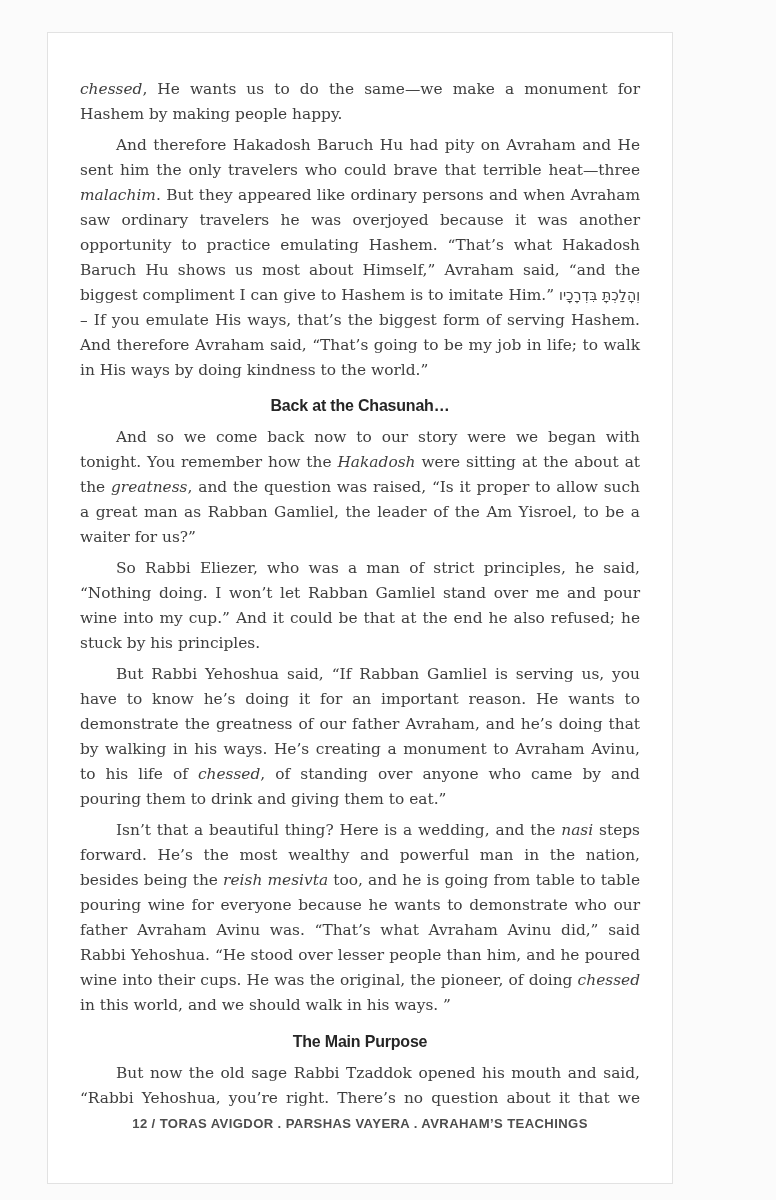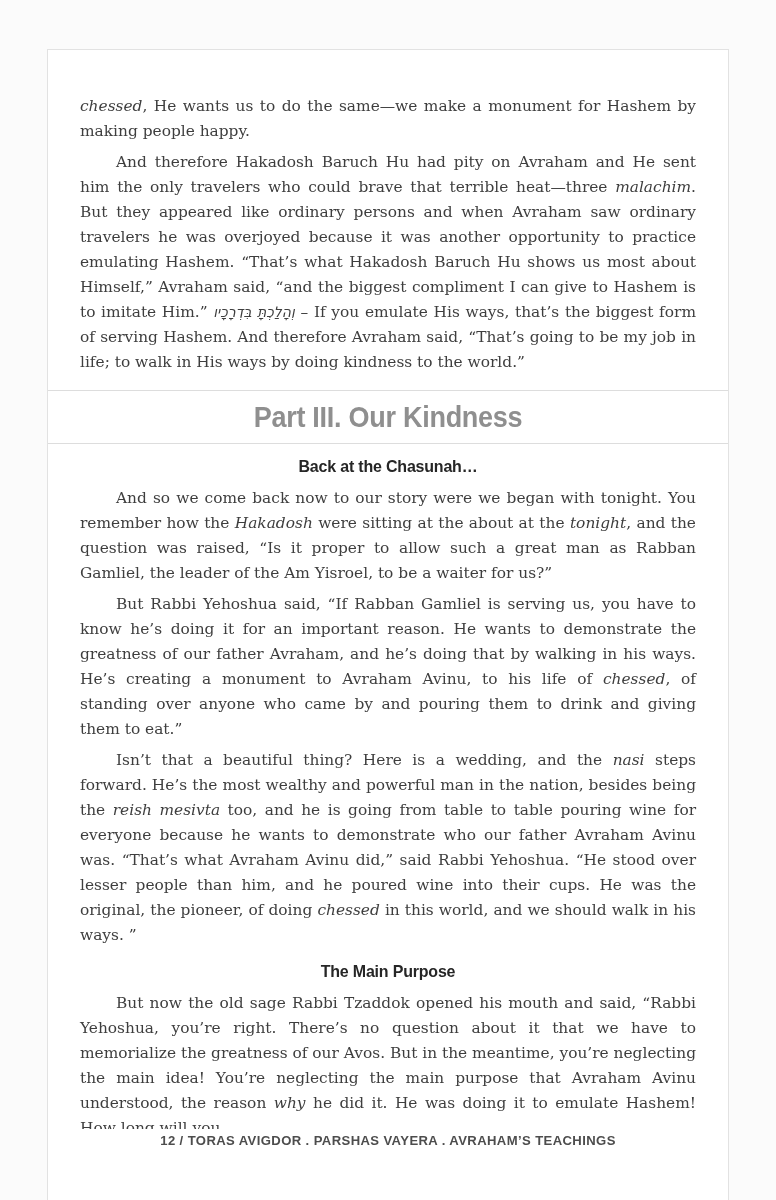--- a/index.html
+++ b/index.html
@@ -12,37 +12,37 @@
     --sub-heading:#262626;
     --footer-text:#4d4d4d;
   }
   html,body{margin:0;padding:0;}
   body{
     width:776px;height:1200px;position:relative;overflow:hidden;
     background:var(--page-background);
     font-family:"DejaVu Serif", serif;
   }
   .page-card{
-    position:absolute;left:47px;top:49px;width:682px;height:1152px;
+    position:absolute;left:47px;top:32px;width:626px;height:1152px;
     box-sizing:border-box;
     background:var(--card-background);
     border:1px solid var(--card-border);
     overflow:hidden;
   }
   .content{padding-left:32px;padding-right:32px;}
   .content-top{min-height:340px;box-sizing:border-box;padding-top:44px;}
   .body-p{
     margin:0 0 6px 0;
     font-size:15.4px;line-height:25px;color:var(--body-text);
     text-align:justify;text-indent:36px;
   }
   .body-p.first{text-indent:0;}
   .body-p:last-child{margin-bottom:0;}
   .em{font-style:italic;}
-  .heb{font-family:"DejaVu Sans", sans-serif;font-size:0.92em;font-style:italic;}
+  .heb{font-family:"DejaVu Sans", sans-serif;font-size:0.92em;}
   .part-band{
     border-top:1px solid var(--rule);
     border-bottom:1px solid var(--rule);
     text-align:center;
     padding:9px 0;
   }
   .part-title{
     margin:0;
     font-family:"Liberation Sans", sans-serif;
     font-weight:700;font-size:30px;line-height:34px;
@@ -74,27 +74,25 @@
 </head>
 <body>
 
 <article class="page-card">
 
   <div class="content content-top">
     <p class="body-p first"><span class="em">chessed</span><span>, He wants us to do the same—we make a monument for Hashem by making people happy.</span></p>
     <p class="body-p"><span>And therefore Hakadosh Baruch Hu had pity on Avraham and He sent him the only travelers who could brave that terrible heat—three </span><span class="em">malachim</span><span>. But they appeared like ordinary persons and when Avraham saw ordinary travelers he was overjoyed because it was another opportunity to practice emulating Hashem. “That’s what Hakadosh Baruch Hu shows us most about Himself,” Avraham said, “and the biggest compliment I can give to Hashem is to imitate Him.” </span><span class="heb">וְהָלַכְתָּ בִּדְרָכָיו</span><span> – If you emulate His ways, that’s the biggest form of serving Hashem. And therefore Avraham said, “That’s going to be my job in life; to walk in His ways by doing kindness to the world.”</span></p>
   </div>
 
-  <section class="part-band">
-    <h1 class="part-title">Part III. Our Kindness</h1>
-  </section>
 
   <div class="content content-main">
     <h2 class="sub-heading">Back at the Chasunah…</h2>
-    <p class="body-p"><span>And so we come back now to our story were we began with tonight. You remember how the </span><span class="em">Hakadosh</span><span> were sitting at the about at the </span><span class="em">tonight</span><span>, and the question was raised, “Is it proper to allow such a great man as Rabban Gamliel, the leader of the Am Yisroel, to be a waiter for us?”</span></p>
+    <p class="body-p"><span>And so we come back now to our story were we began with tonight. You remember how the </span><span class="em">Hakadosh</span><span> were sitting at the about at the </span><span class="em">greatness</span><span>, and the question was raised, “Is it proper to allow such a great man as Rabban Gamliel, the leader of the Am Yisroel, to be a waiter for us?”</span></p>
+    <p class="body-p"><span>So Rabbi Eliezer, who was a man of strict principles, he said, “Nothing doing. I won’t let Rabban Gamliel stand over me and pour wine into my cup.” And it could be that at the end he also refused; he stuck by his principles.</span></p>
     <p class="body-p"><span>But Rabbi Yehoshua said, “If Rabban Gamliel is serving us, you have to know he’s doing it for an important reason. He wants to demonstrate the greatness of our father Avraham, and he’s doing that by walking in his ways. He’s creating a monument to Avraham Avinu, to his life of </span><span class="em">chessed</span><span>, of standing over anyone who came by and pouring them to drink and giving them to eat.”</span></p>
     <p class="body-p"><span>Isn’t that a beautiful thing? Here is a wedding, and the </span><span class="em">nasi</span><span> steps forward. He’s the most wealthy and powerful man in the nation, besides being the </span><span class="em">reish mesivta</span><span> too, and he is going from table to table pouring wine for everyone because he wants to demonstrate who our father Avraham Avinu was. “That’s what Avraham Avinu did,” said Rabbi Yehoshua. “He stood over lesser people than him, and he poured wine into their cups. He was the original, the pioneer, of doing </span><span class="em">chessed</span><span> in this world, and we should walk in his ways. ”</span></p>
     <h2 class="sub-heading mt">The Main Purpose</h2>
     <p class="body-p"><span>But now the old sage Rabbi Tzaddok opened his mouth and said, “Rabbi Yehoshua, you’re right. There’s no question about it that we have to memorialize the greatness of our Avos. But in the meantime, you’re neglecting the main idea! You’re neglecting the main purpose that Avraham Avinu understood, the reason </span><span class="em">why</span><span> he did it. He was doing it to emulate Hashem! How long will you</span></p>
   </div>
 
   <footer class="page-footer">12 / TORAS AVIGDOR . PARSHAS VAYERA . AVRAHAM’S TEACHINGS</footer>
 
 </article>
 

